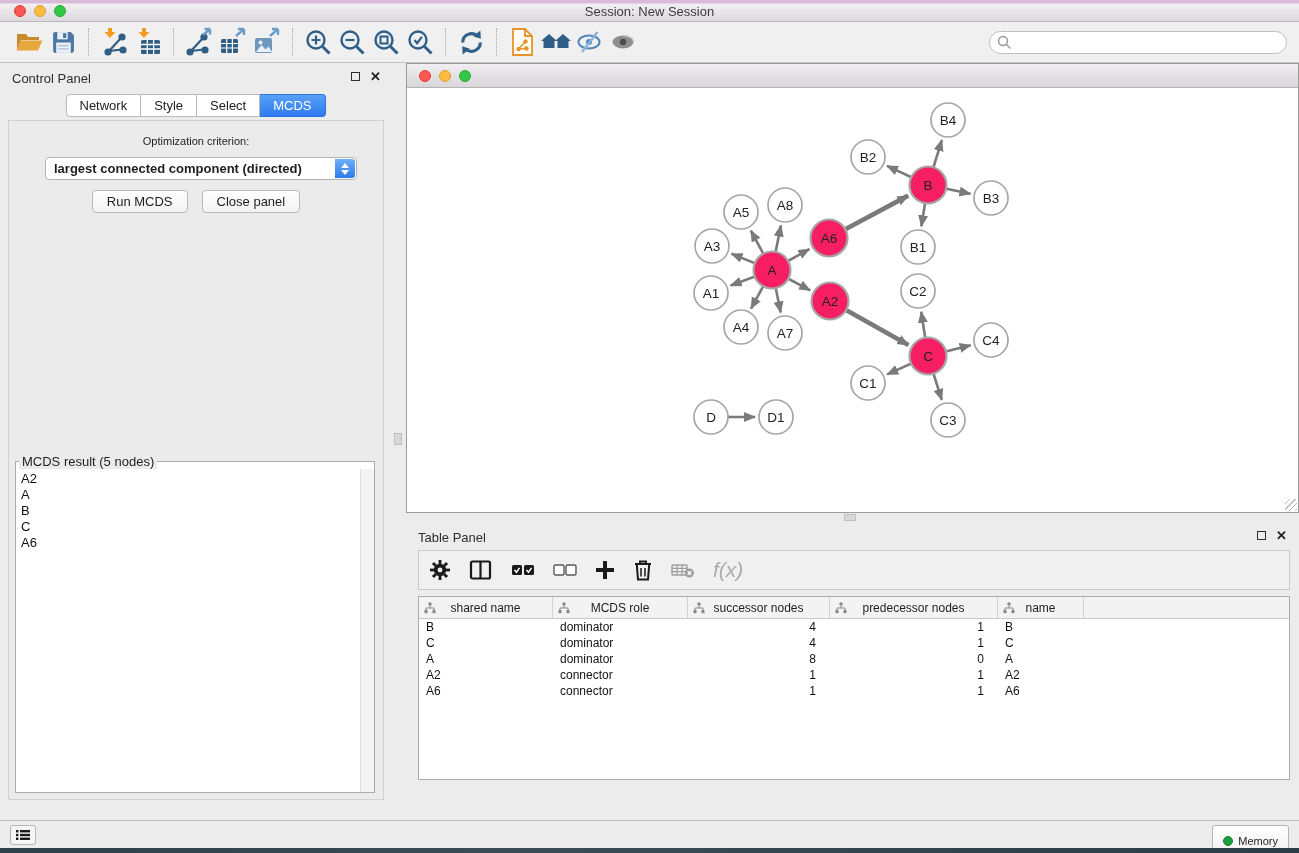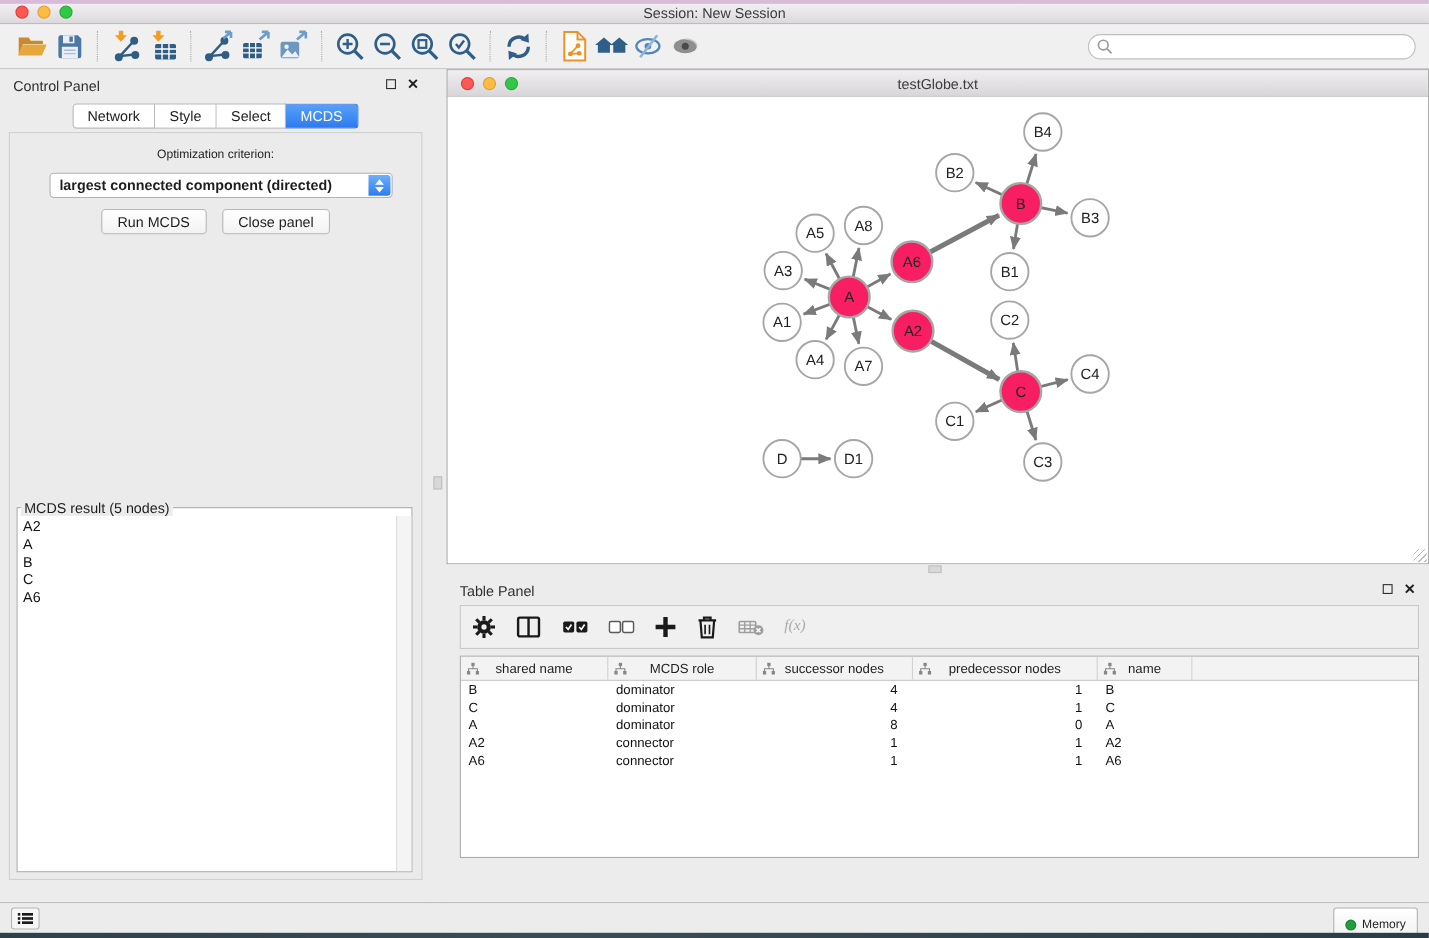--- a/index.html
+++ b/index.html
@@ -82,21 +82,21 @@
   #graph-svg { width:100%; height:100%; }
   #net-resize { position:absolute; right:1px; bottom:1px; width:12px; height:12px;
     background:repeating-linear-gradient(135deg,transparent 0 3px,#BBB 3px 4px); }
 
   
   #table-panel { left:406px; top:522px; width:893px; height:298px; background:#ECECEC; }
   #table-panel .panel-ctrls { right:12px; }
   #tp-toolbar { position:absolute; left:12px; right:9px; top:28px; height:40px; background:#F0F0F0;
     border:1px solid #C9C9C9; display:flex; align-items:center; gap:18px; padding:0 10px; }
   .tp-ico { display:flex; align-items:center; justify-content:center; }
-  .fx { font-family:Liberation Serif, serif; font-style:italic; font-size:14px; color:#ABABAB; }
+  .fx { font-family:Liberation Sans, sans-serif; font-style:italic; font-size:21px; color:#ABABAB; }
 
   #tp-table { position:absolute; left:12px; right:9px; top:74px; bottom:40px; background:#fff;
     border:1px solid #ABABAB; overflow:hidden; }
   #table-header-row { display:flex; height:22px; background:#F3F3F3; border-bottom:1px solid #C9C9C9; }
   .th { display:flex; align-items:center; justify-content:center; gap:5px; font-size:12px; color:#1E1E1E;
     border-right:1px solid #D2D2D2; height:100%; }
   .th .tree-ico { position:absolute; left:5px; }
   .th { position:relative; }
   .tr { display:flex; height:16px; align-items:center; }
   .td { font-size:12px; color:#111; padding-left:7px; white-space:nowrap; overflow:hidden; }
@@ -316,21 +316,20 @@
       <div class="handle"></div>
     </div>
 
   <div class="abs" id="net-win">
     <div id="net-titlebar">
       <div class="lights">
         <span class="light red"></span>
         <span class="light yellow"></span>
         <span class="light green"></span>
       </div>
-      <div class="win-title">testGlobe.txt</div>
     </div>
     <div id="net-canvas">
       <svg id="graph-svg" viewBox="0 0 891 424">
           <defs>
             <marker id="arr" markerUnits="userSpaceOnUse" markerWidth="14" markerHeight="12" refX="11" refY="5" orient="auto">
               <path d="M0,0L12,5L0,10z" fill="#7A7A7A"></path>
             </marker>
           </defs>
           <line x1="365" y1="182" x2="323.64964301426966" y2="197.5911182077344" stroke="#7A7A7A" stroke-width="2.6" marker-end="url(#arr)"></line>
           <line x1="365" y1="182" x2="403.15653745486065" y2="202.3940113982876" stroke="#7A7A7A" stroke-width="2.6" marker-end="url(#arr)"></line>

